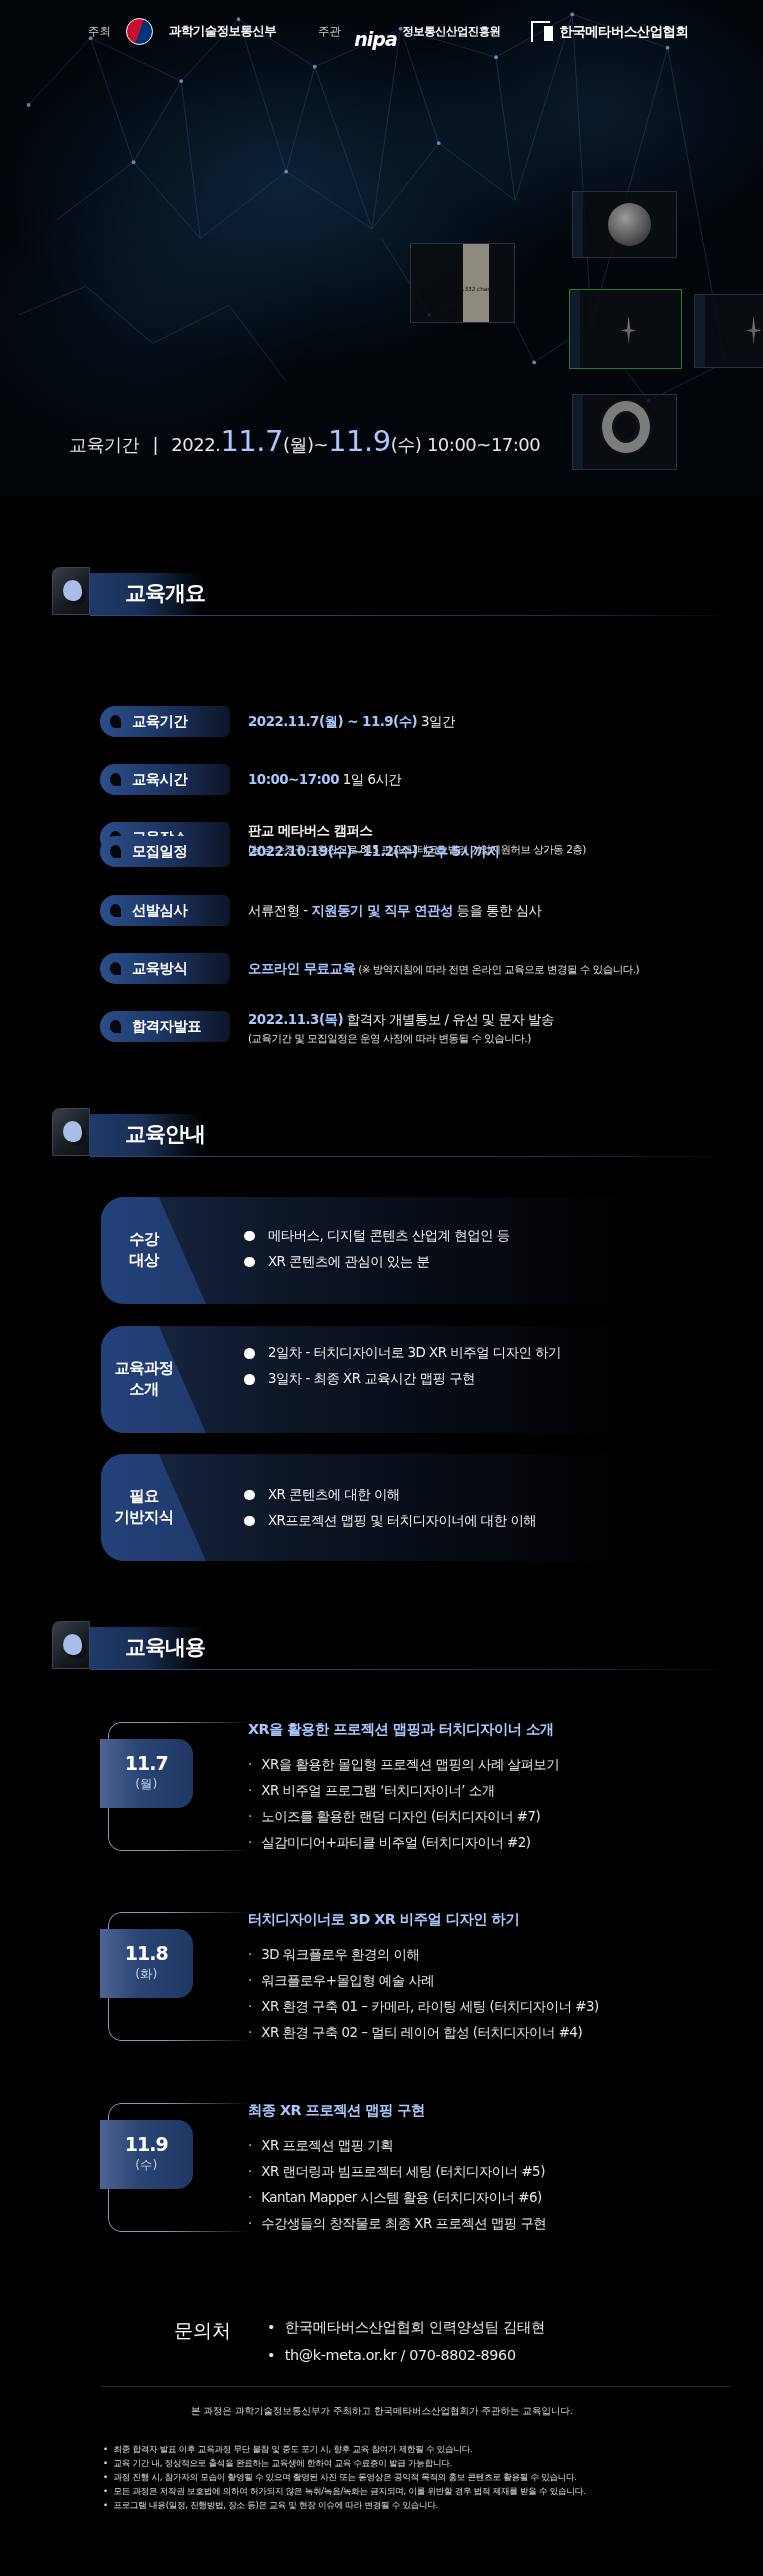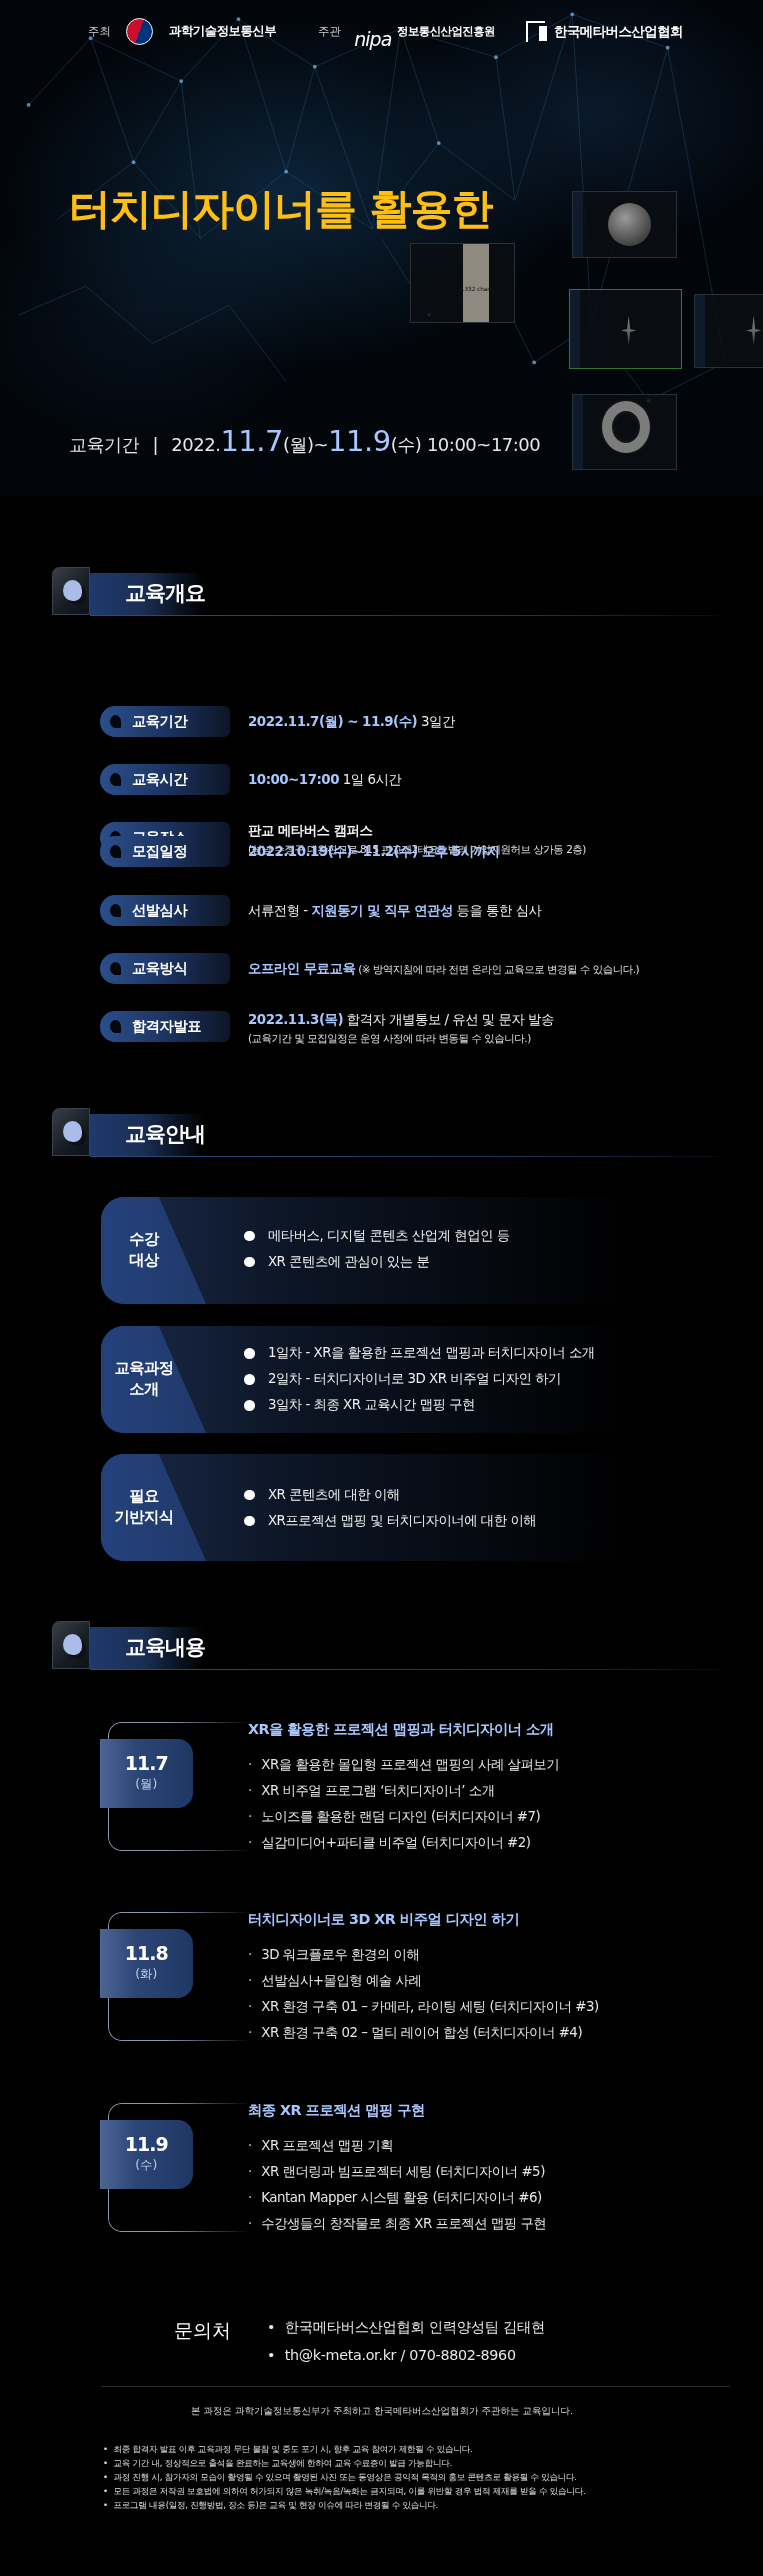--- a/index.html
+++ b/index.html
@@ -12,21 +12,21 @@
       radial-gradient(ellipse 401px 248px at 286px 191px, rgba(20,60,95,0.55), rgba(0,0,0,0) 70%),
       radial-gradient(ellipse 286px 191px at 591px 114px, rgba(18,45,75,0.5), rgba(0,0,0,0) 70%),
       radial-gradient(ellipse 248px 191px at 143px 315px, rgba(12,30,50,0.45), rgba(0,0,0,0) 70%),
       #02060b; overflow: hidden; }
   .hero svg.net { position: absolute; left: 0; top: 0; }
   .sponsors { position: absolute; top: 17px; left: 0; width: 764px; height: 29px; display: flex; align-items: center; font-size: 12.4px; color: #d9d9d9; padding-left: 33px; }
   .sp-label { font-size: 11.4px; color: #cfcfcf; }
   .sp-name { font-weight: bold; font-size: 12.4px; color: #fff; letter-spacing: -0.5px; }
   .taeguk { width: 27px; height: 27px; border-radius: 50%; display: inline-block; border: 1.9px solid #fff;
     background: conic-gradient(from 200deg, #c8102e 0deg 180deg, #003478 180deg 360deg); }
-  .nipa { font-family: "DejaVu Sans", sans-serif; font-style: italic; font-weight: normal; font-size: 19px; color: #fff; letter-spacing: -1px; margin-top: 14px; }
+  .nipa { font-family: "DejaVu Sans", sans-serif; font-style: italic; font-weight: bold; font-size: 19px; color: #fff; letter-spacing: -1px; margin-top: 14px; }
   .kmeta-logo { width: 19px; height: 21px; border: 2.9px solid #fff; border-right: none; border-bottom: none; position: relative; display: inline-block; }
   .kmeta-logo::after { content: ""; position: absolute; right: -2.9px; top: 2.9px; width: 8.6px; height: 15.3px; background: #fff; }
 
   .title1 { position: absolute; left: 69px; top: 181px; font-size: 42px; font-weight: bold; color: #ffbe12; letter-spacing: -1px; }
   .title2 { position: absolute; left: 69px; top: 250px; font-size: 50px; font-weight: bold; color: #fff; letter-spacing: -1px; }
   .period { position: absolute; left: 69px; top: 424px; font-size: 18px; color: #e6e6e6; display: flex; align-items: baseline; letter-spacing: -0.5px; }
   .period .big { font-size: 29px; color: #a9c7ff; font-weight: normal; }
   .period .sep { margin: 0 13.4px; }
 
   
@@ -155,21 +155,20 @@
   </div>
   <div class="tdbox" style="left:694px;top:294px;width:76px;height:74px;">
     <div class="strip"></div>
       <div class="star" style="left:51px;top:21px;"></div>
   </div>
   <div class="tdbox" style="left:572px;top:394px;width:105px;height:76px;">
     <div class="strip"></div>
       <div class="torus" style="left:29px;top:5.7px;width:48px;height:52px;"></div>
   </div>
 
-  <div class="title1">터치디자이너를 활용한</div>
 
   <div class="period">
     <span>교육기간</span>
     <span class="sep">|</span>
     <span>2022.</span>
     <span class="big">11.7</span>
     <span>(월)~</span>
     <span class="big">11.9</span>
     <span>(수)</span>
     <span style="margin-left:5.7px">10:00~17:00</span>
@@ -267,24 +266,20 @@
       </li>
   </ul>
 </div>
 
 <div class="guide" style="top:1326px">
   <div class="tri"></div>
   <div class="glabel" style="top:31.5px"><span>교육과정</span><br><span>소개</span></div>
   <ul style="top:14.3px">
     <li>
         <span class="bul"></span>
-        <span>1일차 - XR을 활용한 프로젝션 맵핑과 터치디자이너 소개</span>
-      </li>
-    <li>
-        <span class="bul"></span>
         <span>2일차 - 터치디자이너로 3D XR 비주얼 디자인 하기</span>
       </li>
     <li>
         <span class="bul"></span>
         <span>3일차 - 최종 XR 교육시간 맵핑 구현</span>
       </li>
   </ul>
 </div>
 
 <div class="guide" style="top:1454px">
@@ -328,21 +323,21 @@
 
 <div class="day" style="top:1910px">
   <div class="frame"></div>
   <div class="dbox">
     <div class="ddate">11.8</div>
     <div class="dday">(화)</div>
   </div>
   <div class="dtitle">터치디자이너로 3D XR 비주얼 디자인 하기</div>
   <ul>
     <li>3D 워크플로우 환경의 이해</li>
-    <li>선발심사+몰입형 예술 사례</li>
+    <li>워크플로우+몰입형 예술 사례</li>
     <li>XR 환경 구축 01 – 카메라, 라이팅 세팅 (터치디자이너 #3)</li>
     <li>XR 환경 구축 02 – 멀티 레이어 합성 (터치디자이너 #4)</li>
   </ul>
 </div>
 
 <div class="day" style="top:2101px">
   <div class="frame"></div>
   <div class="dbox">
     <div class="ddate">11.9</div>
     <div class="dday">(수)</div>

